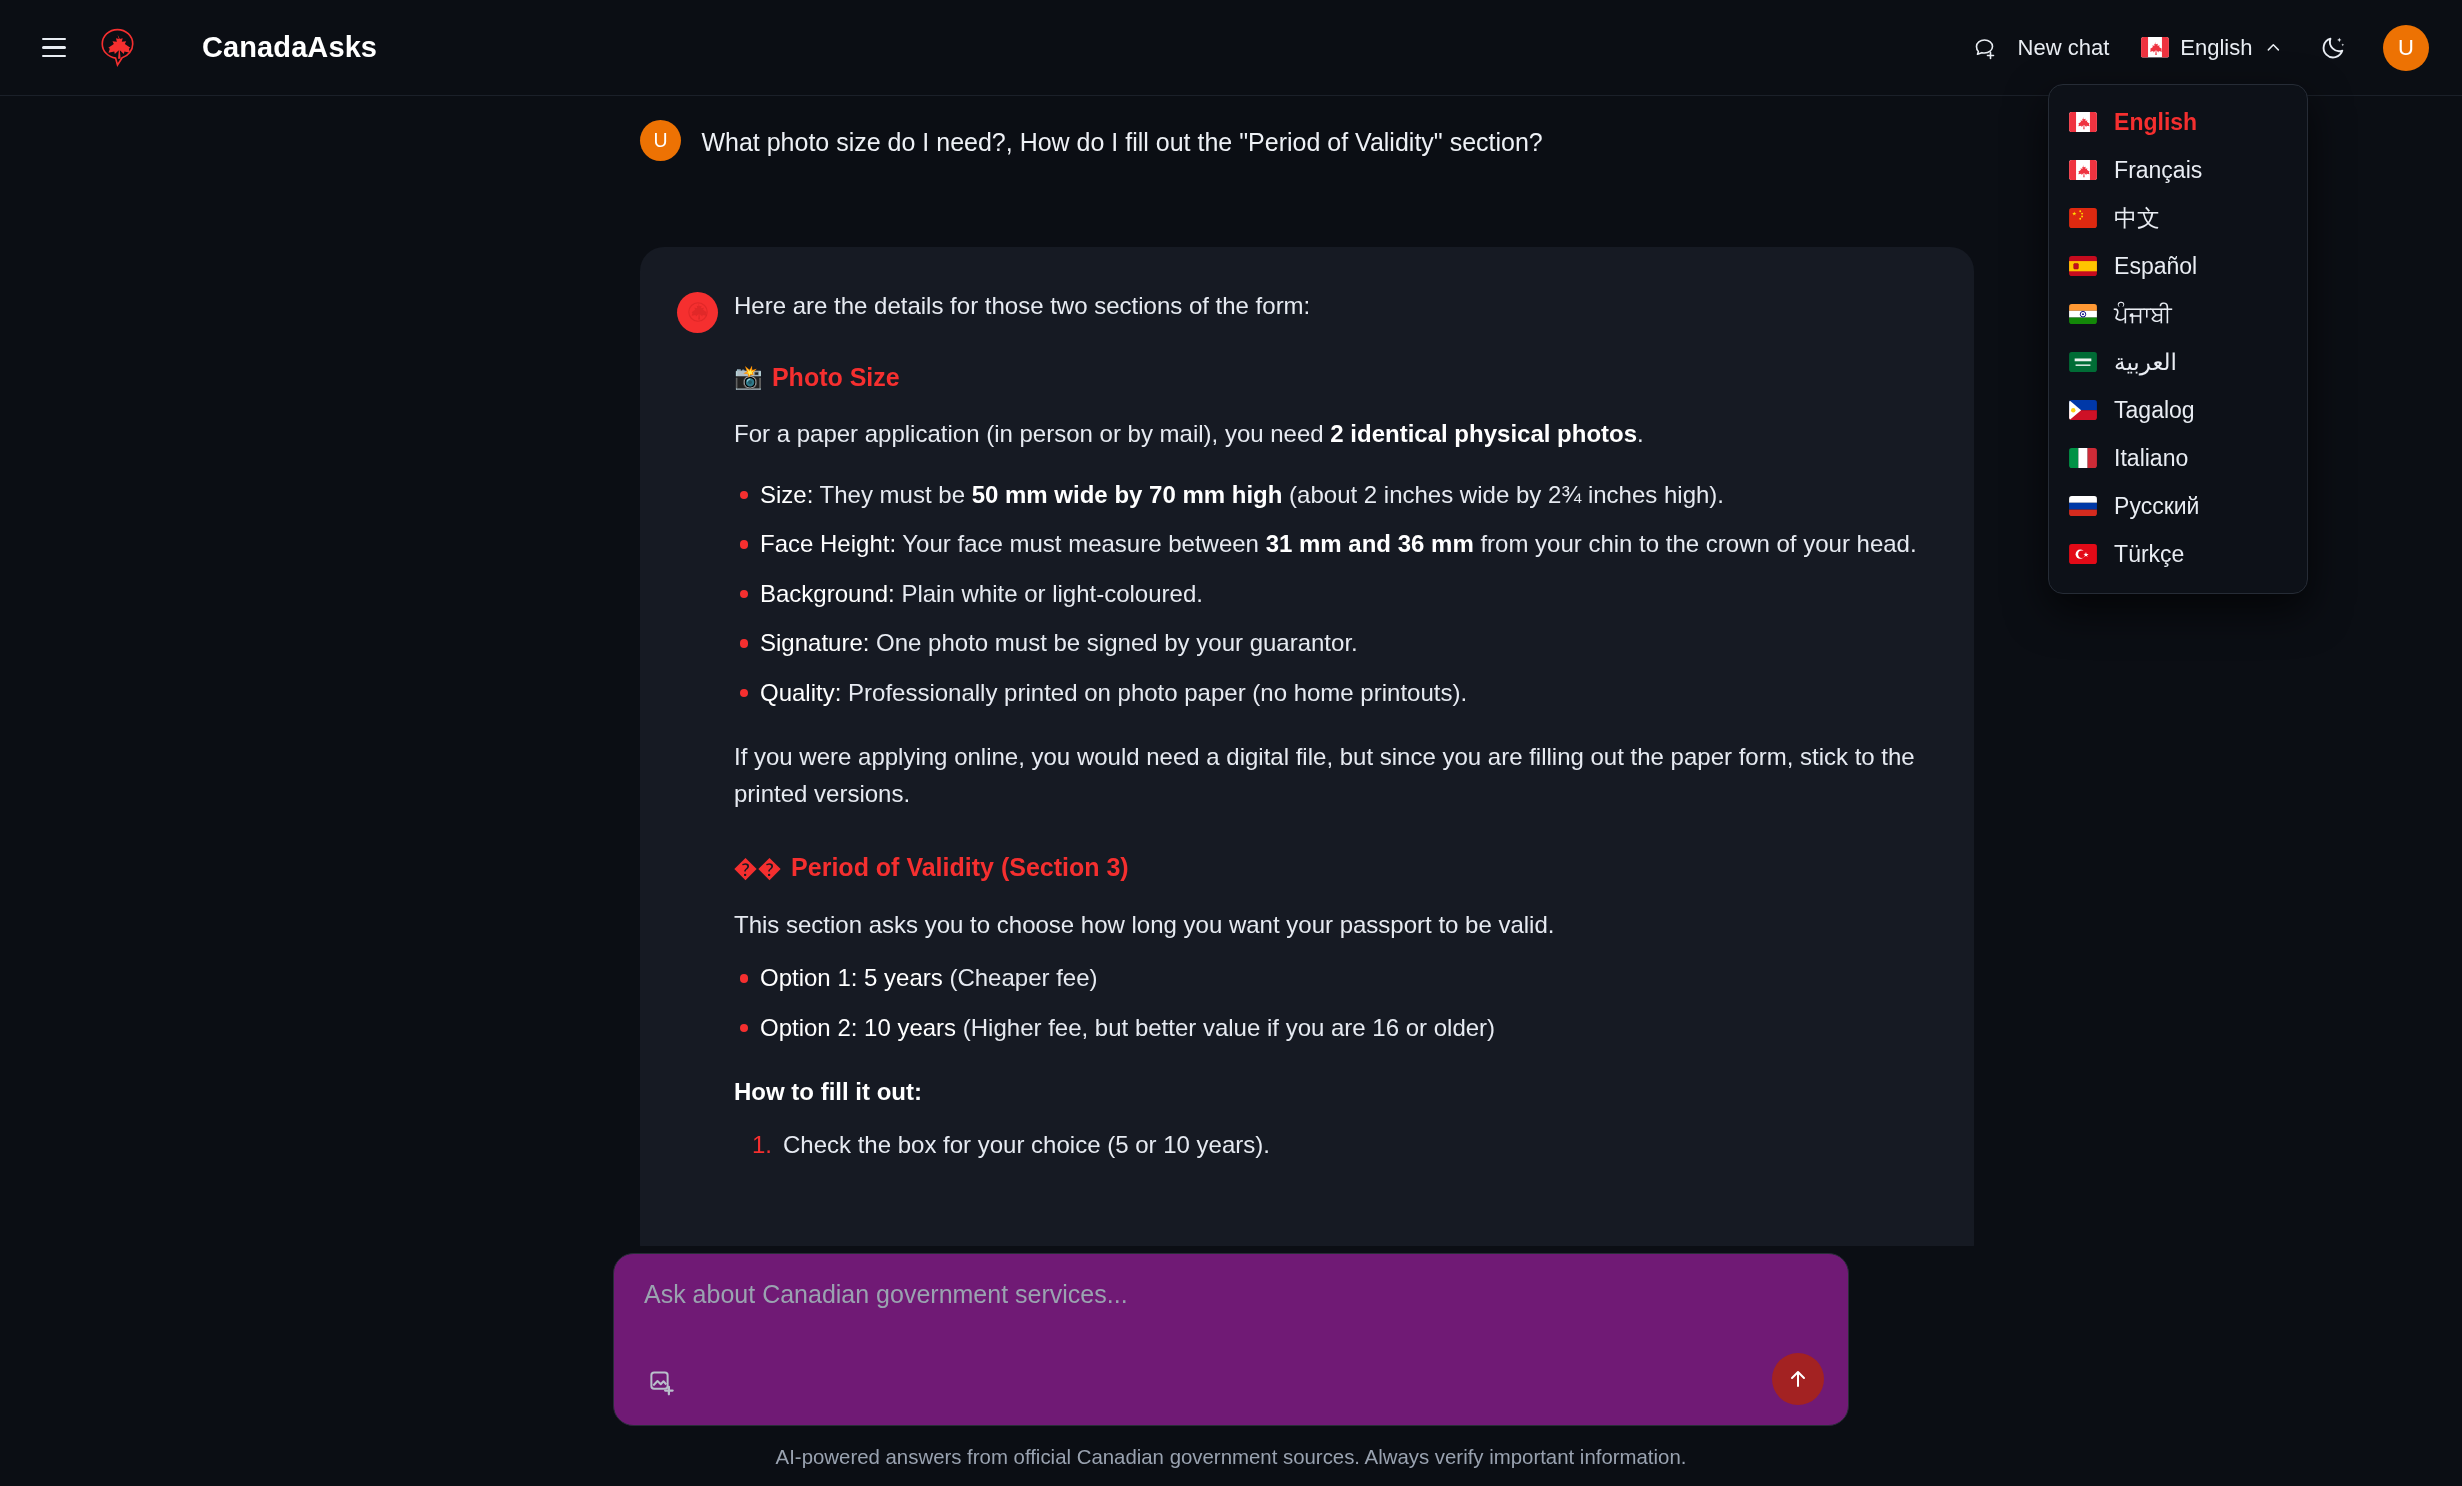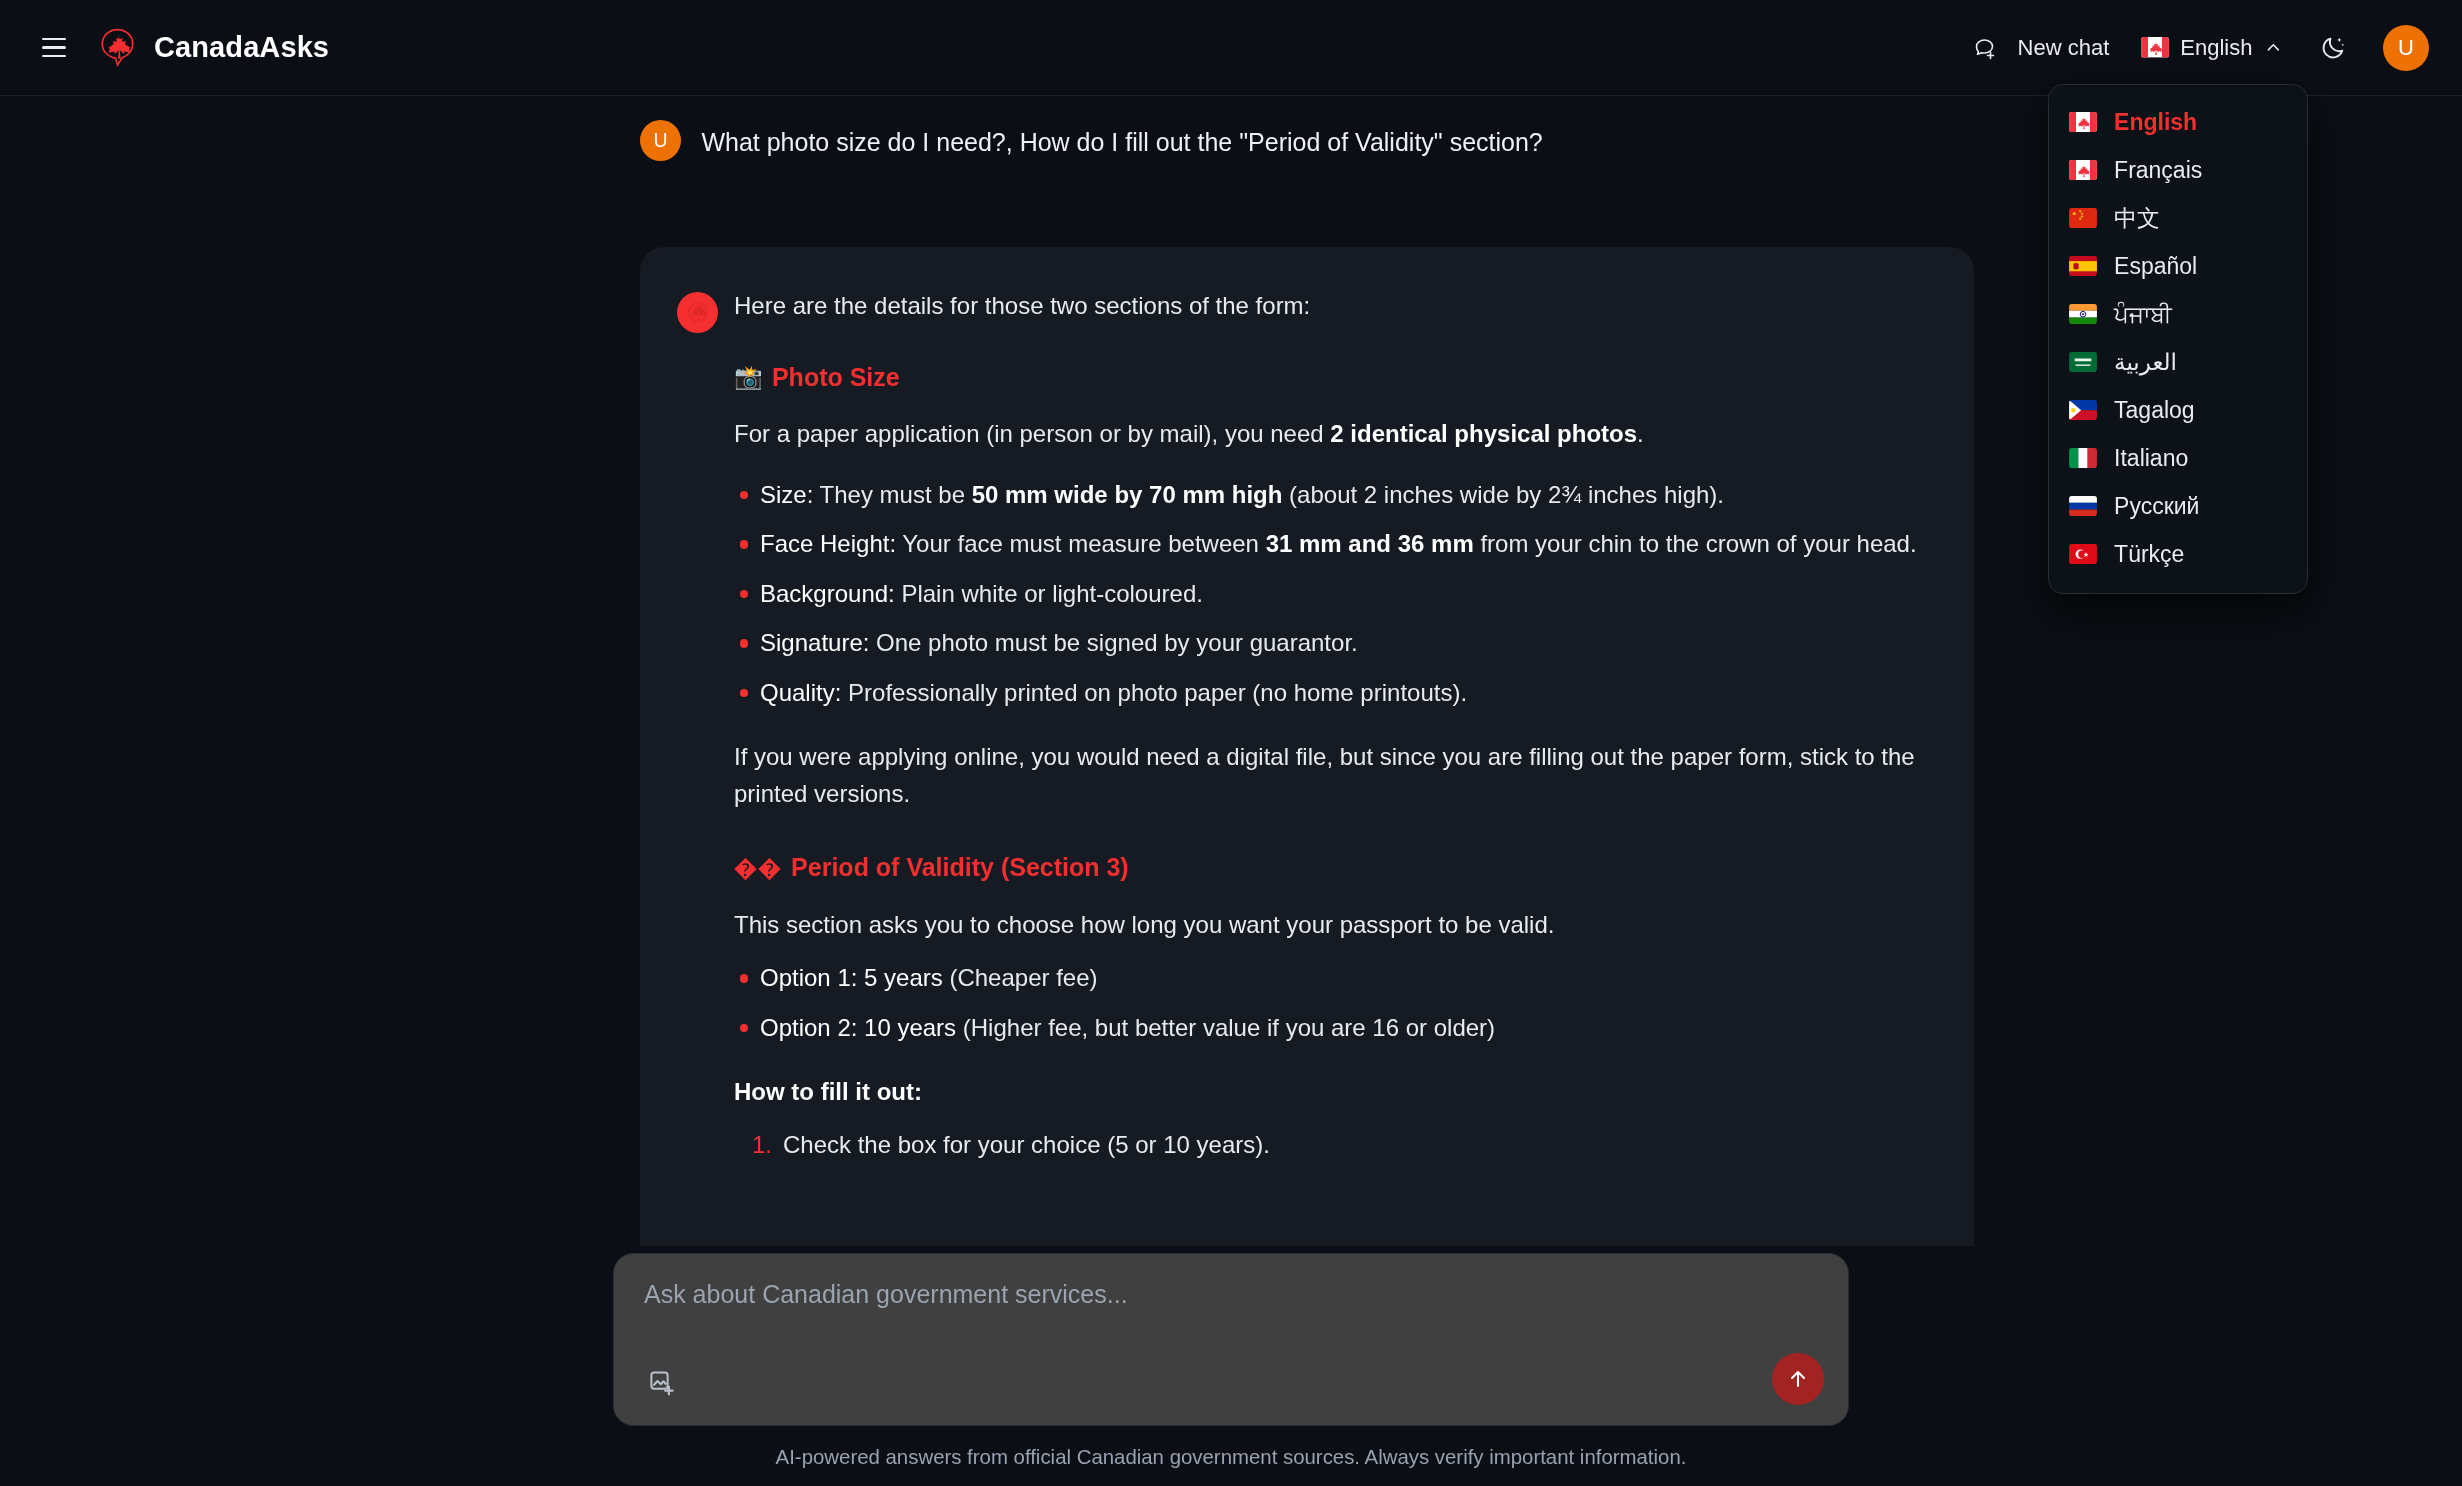--- a/index.html
+++ b/index.html
@@ -24,21 +24,21 @@
   .hamburger {
     width: 41px; height: 41px;
     display: flex; flex-direction: column; justify-content: center;
     align-items: center; gap: 6.5px; cursor: pointer;
     margin-right: 22px;
   }
   .hamburger span { display: block; width: 24px; height: 2.3px; background: #e9edf3; border-radius: 1.9px; }
 
   .brand { display: flex; align-items: center; gap: 15px; }
   .brand-logo { width: 43px; height: 43px; display: block; }
-  .brand-name { font-size: 29px; font-weight: 700; color: #ffffff; letter-spacing: 0.1px; }
+  .brand-name { font-size: 29px; font-weight: 700; color: #ffffff; letter-spacing: 0.1px; margin-left: 48px; }
 
   .header-right {
     margin-left: auto; display: flex; align-items: center; gap: 32px;
   }
   .new-chat {
     display: flex; align-items: center; gap: 22px;
     color: #e9edf3; font-size: 22px; cursor: pointer;
   }
   .lang-btn {
     display: flex; align-items: center; gap: 11px;
@@ -152,21 +152,21 @@
     box-shadow: 0 0 16.7px 4.6px rgba(255,42,53,.30);
   }
 
   
   .composer-wrap {
     position: absolute; left: 0; bottom: 0; width: 2462px;
     background: #0b0e14; padding-bottom: 16.7px; z-index: 35;
   }
   .composer {
     margin: 0 auto; width: 1236px; height: 173px;
-    background: #404040;
+    background: #701a75;
     border: 0.9px solid #272d37;
     border-radius: 20.4px;
     position: relative;
     padding: 26px 30px;
   }
   .composer-placeholder {
     font-size: 25px; color: #9aa3b0;
   }
   .attach-btn {
     position: absolute; left: 28px; bottom: 22px;

